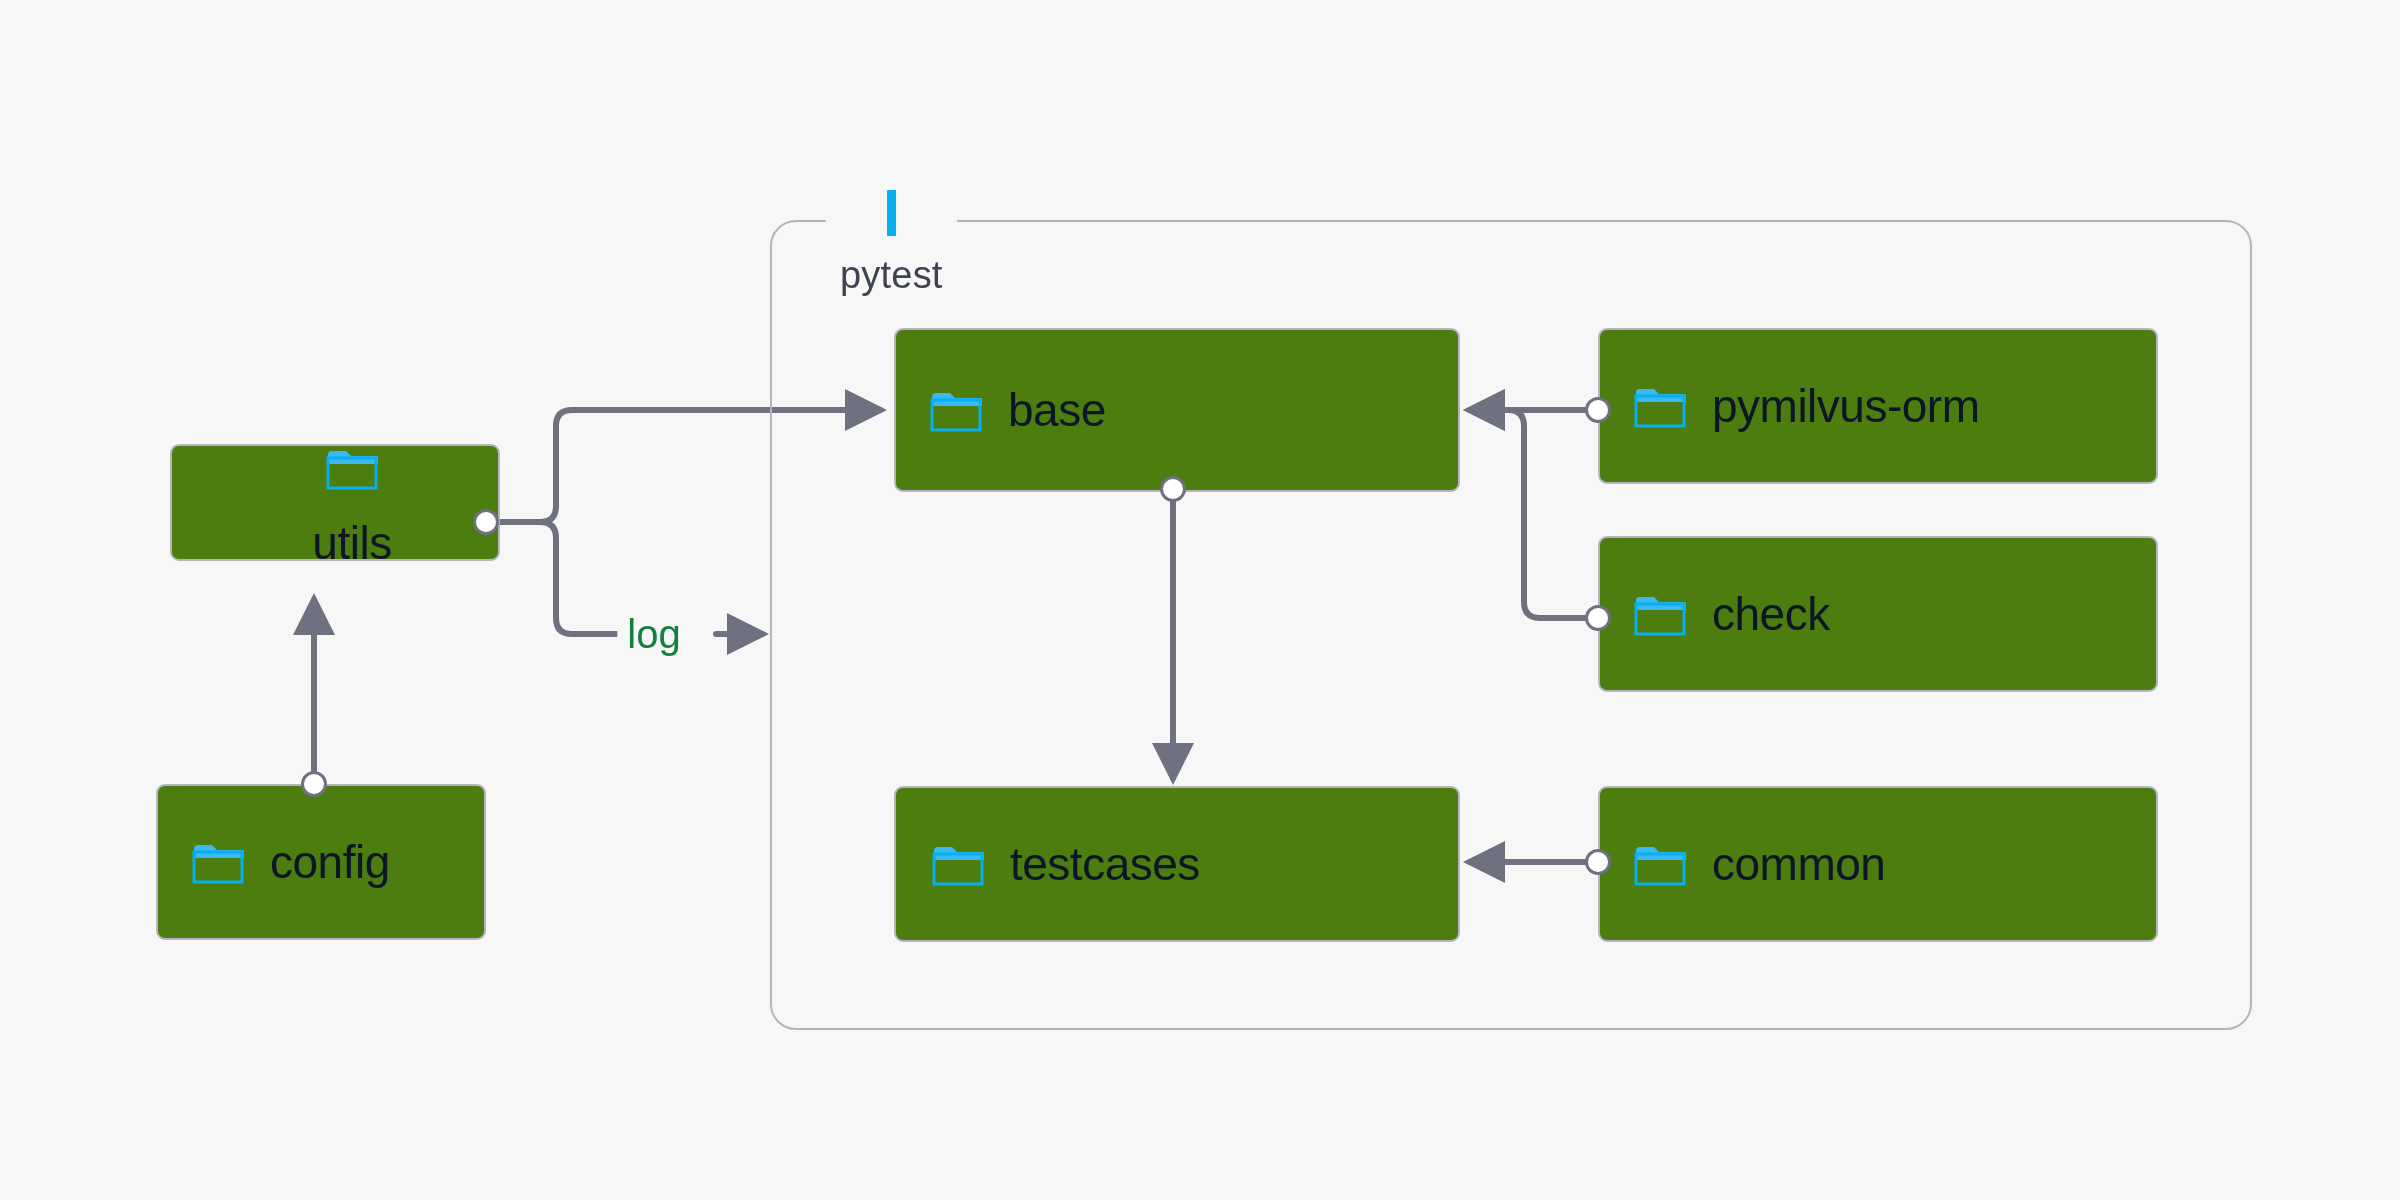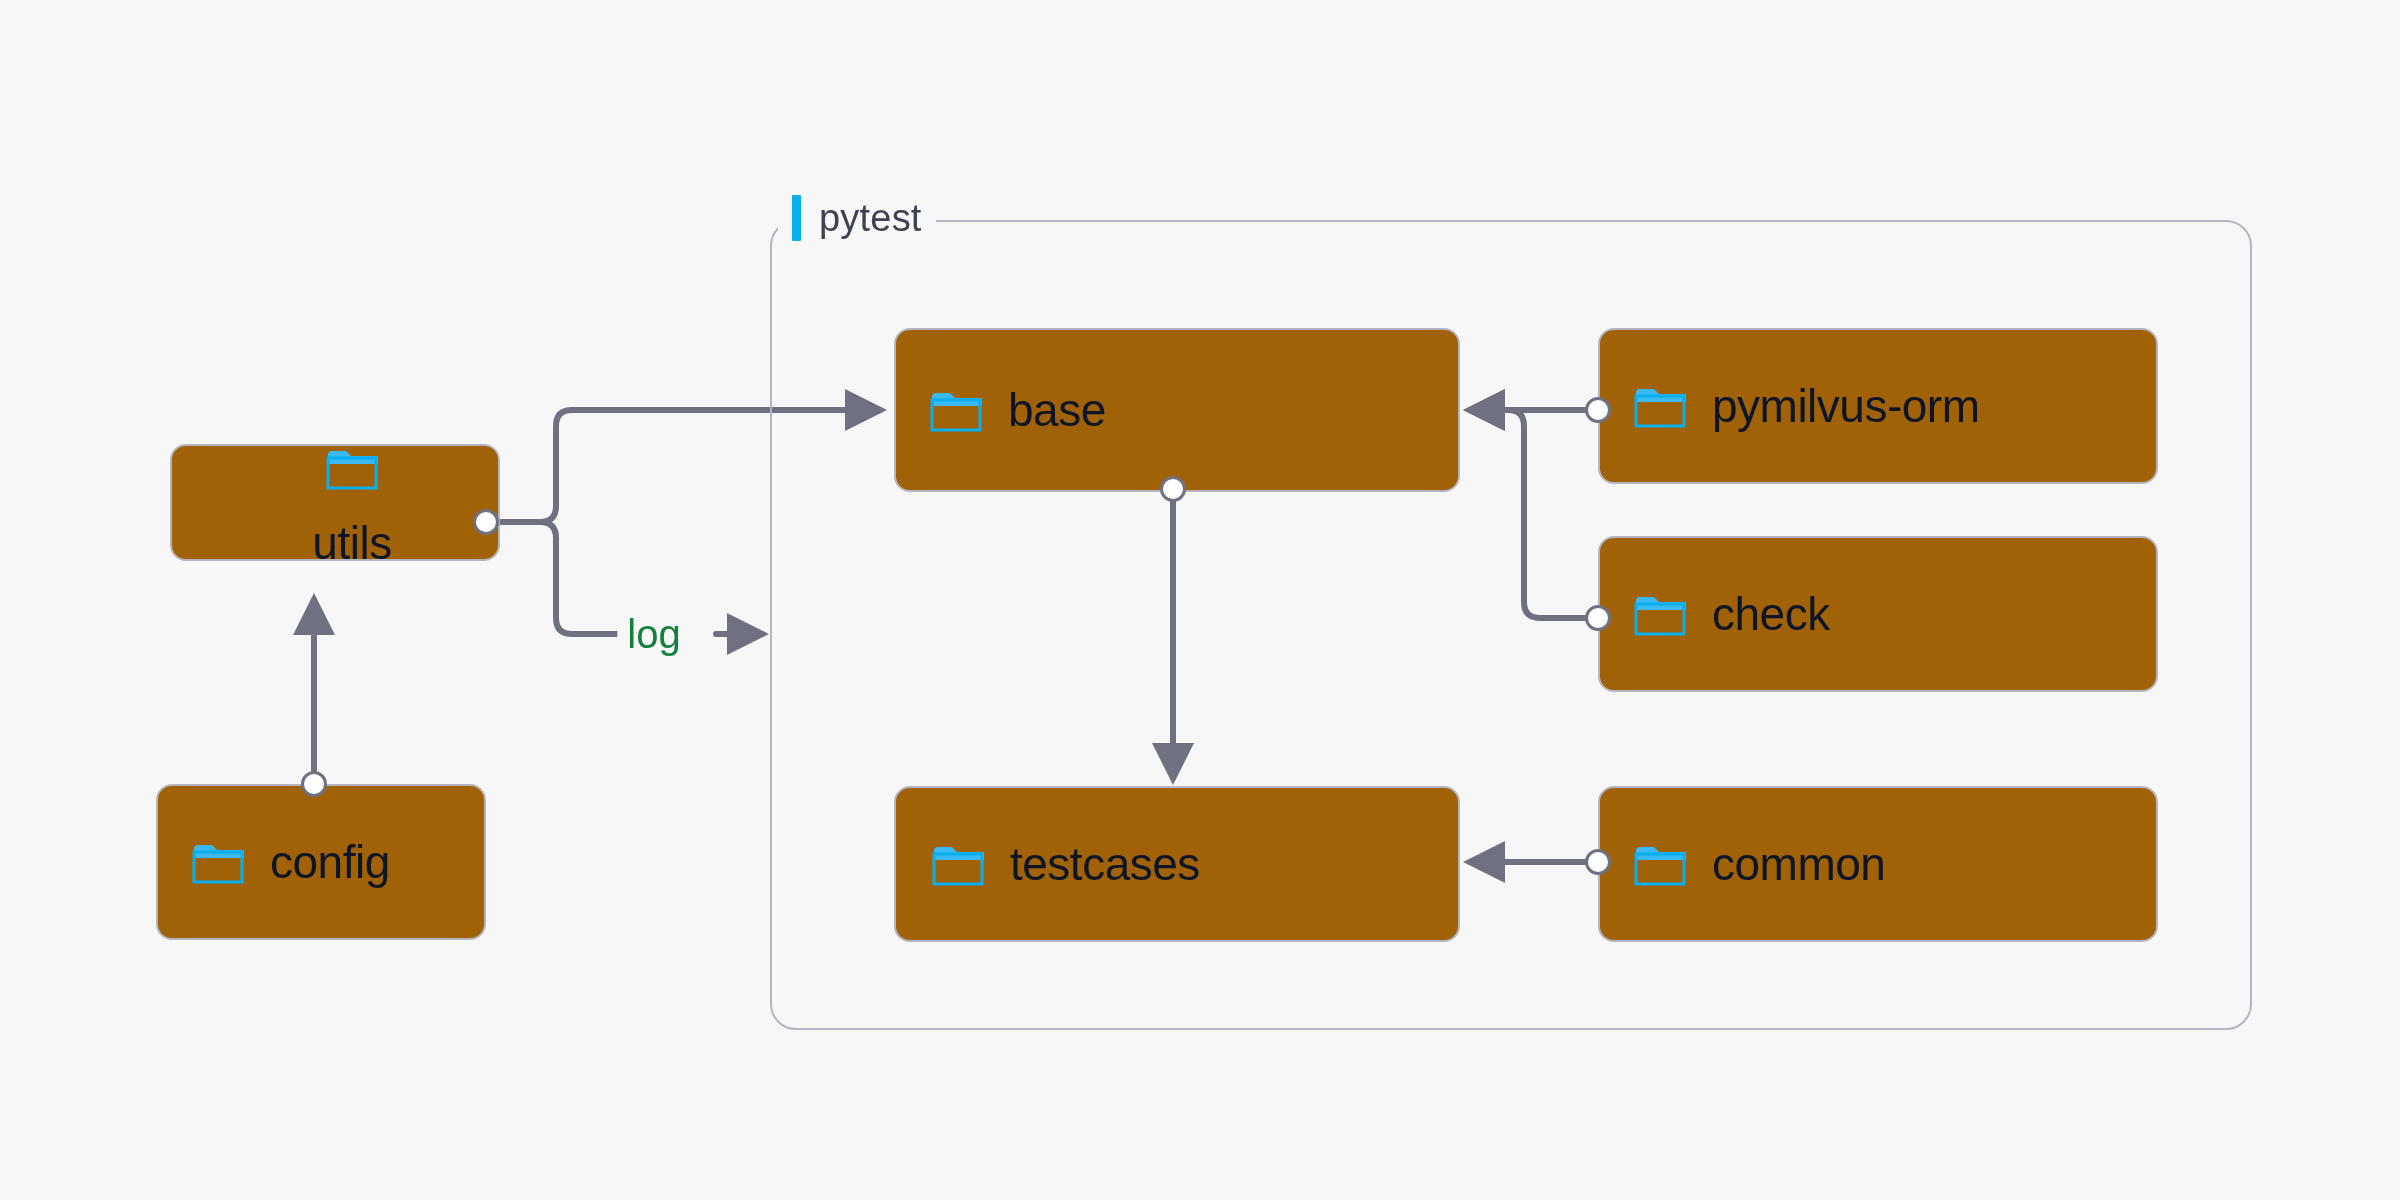--- a/index.html
+++ b/index.html
@@ -51,23 +51,23 @@
   .group-title {
     font-size: 38px;
     color: #3f4250;
     letter-spacing: 0.2px;
     white-space: nowrap;
   }
 
   
   .node {
     position: absolute;
-    background: #a16207;
+    background: #4d7c0f;
     border: 2px solid #b5b5c2;
-    border-radius: 16px;
+    border-radius: 9px;
     box-sizing: border-box;
     display: flex;
     align-items: center;
     padding-left: 34px;
     gap: 26px;
   }
   .node-label {
     font-size: 46px;
     color: #0d1527;
     letter-spacing: -0.5px;
@@ -138,21 +138,21 @@
       <path d="M 1585 410 L 1470 410" marker-end="url(#arrow)"></path>
 
       <path d="M 1585 618 L 1540 618 Q 1524 618 1524 602 L 1524 426 Q 1524 410 1508 410 L 1470 410" marker-end="url(#arrow)"></path>
 
       <path d="M 1585 862 L 1470 862" marker-end="url(#arrow)"></path>
     </g>
   </svg>
 
   <div class="group" style="left:770px; top:220px; width:1482px; height:810px;"></div>
 
-  <div class="group-label" style="left:778px; top:190px;">
+  <div class="group-label" style="left:826px; top:190px;flex-direction:column;">
     <span class="group-accent"></span>
     <span class="group-title">pytest</span>
   </div>
 
   <div class="node" style="left:170px; top:444px; width:330px; height:117px;flex-direction:column;">
     <span class="folder-icon">
       <svg width="52" height="44" viewBox="0 0 52 44">
         <path d="M2 9 a4 4 0 0 1 4-4 h14 l5 5 h25 a4 4 0 0 1 4 4 v4 H2 z" fill="#3ab9f5"></path>
         <rect x="2" y="12" width="48" height="30" fill="url(#folderFill)" stroke="#07aef0" stroke-width="3"></rect>
       </svg>

